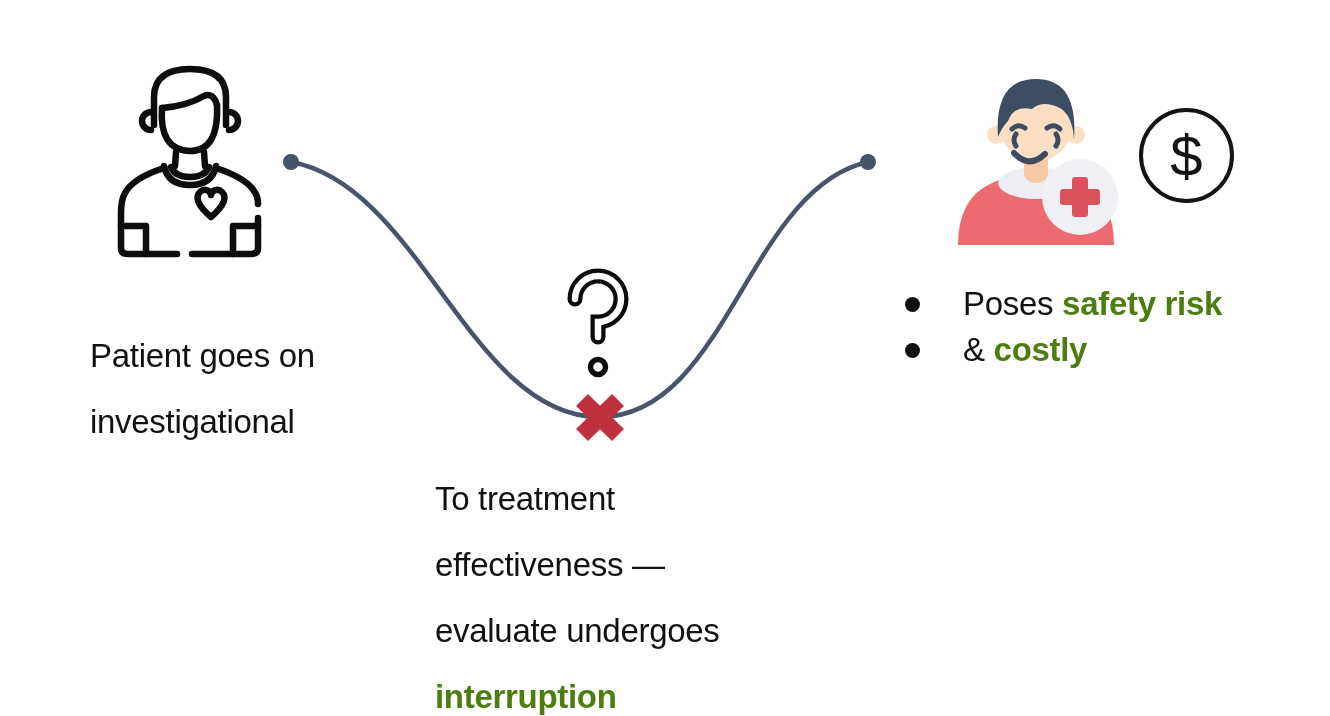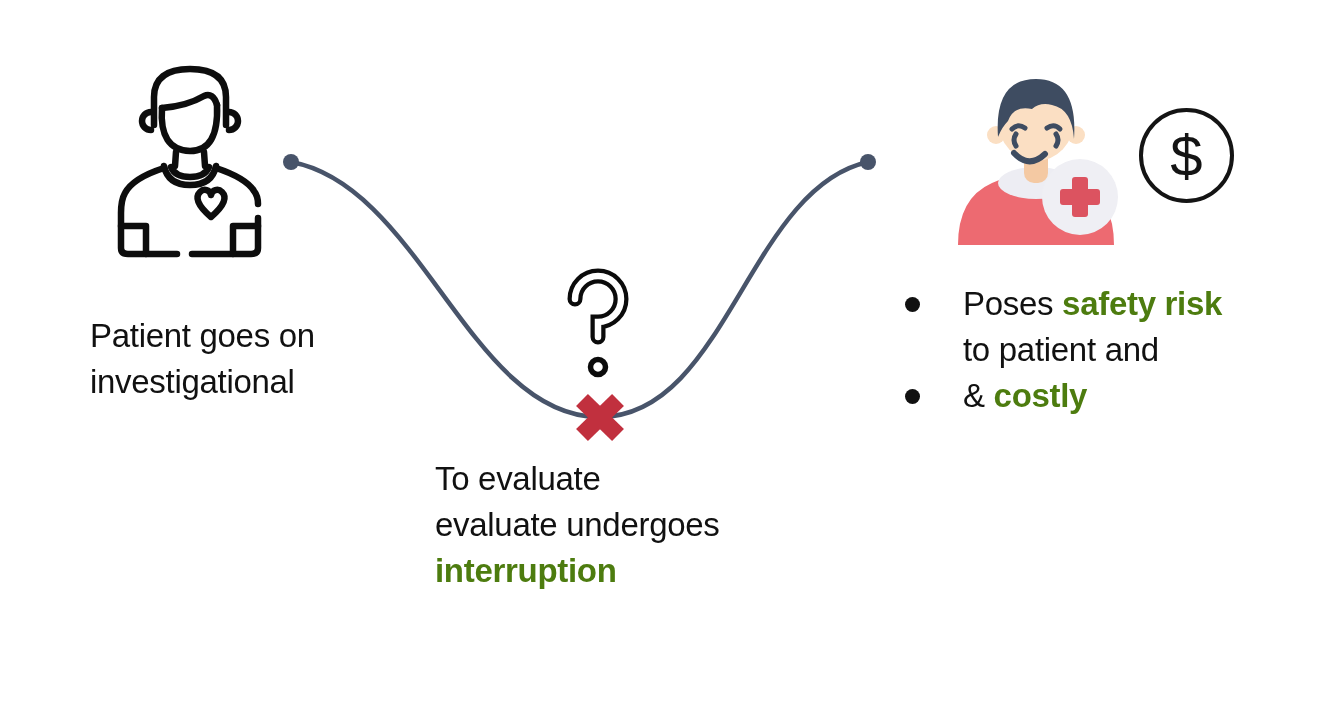--- a/index.html
+++ b/index.html
@@ -3,21 +3,21 @@
 <meta charset="utf-8">
 <style>
   html,body{margin:0;padding:0;background:#fff;}
   .canvas{
     position:relative;width:1330px;height:716px;background:#ffffff;
     font-family:"Liberation Sans",sans-serif;color:#111;overflow:hidden;
   }
   svg{display:block}
   .curve-layer{position:absolute;left:0;top:0;width:1330px;height:716px;pointer-events:none;}
   .caption{position:absolute;font-size:33px;line-height:46px;letter-spacing:-0.3px;white-space:nowrap;}
-  .caption .line{white-space:nowrap;}
+  .caption .line{white-space:nowrap;margin-top:20px;}
   .red{color:#4d7c0f;font-weight:700;}
   .left-caption{left:90px;top:313px;}
   .mid-caption{left:435px;top:456px;}
   .bullet-list{position:absolute;left:903px;top:281px;}
   .bullet-item{display:flex;align-items:flex-start;}
   .bullet-dot{flex:0 0 auto;width:15px;height:15px;border-radius:50%;background:#111;margin:16px 43px 0 2px;}
   .bullet-lines{font-size:33px;line-height:46px;letter-spacing:-0.3px;white-space:nowrap;}
   .patient-icon{position:absolute;left:105px;top:55px;width:170px;height:215px;}
   .qmark-icon{position:absolute;left:558px;top:262px;width:80px;height:122px;}
   .sad-icon{position:absolute;left:952px;top:73px;width:168px;height:172px;}
@@ -94,31 +94,31 @@
   <div class="dollar-coin">
     <span>$</span>
   </div>
 
   <div class="caption left-caption">
     <div class="line">Patient goes on</div>
     <div class="line">investigational</div>
   </div>
 
   <div class="caption mid-caption">
-    <div class="line">To evaluate</div>
+    <div class="line">To treatment</div>
+    <div class="line">effectiveness —</div>
     <div class="line">evaluate undergoes</div>
     <div class="line red">interruption</div>
   </div>
 
   <div class="bullet-list">
     <div class="bullet-item">
       <span class="bullet-dot"></span>
       <div class="bullet-lines">
         <div class="line"><span>Poses </span><span class="red">safety risk</span></div>
-        <div class="line">to patient and</div>
       </div>
     </div>
     <div class="bullet-item">
       <span class="bullet-dot"></span>
       <div class="bullet-lines">
         <div class="line"><span>&amp; </span><span class="red">costly</span></div>
       </div>
     </div>
   </div>
 

